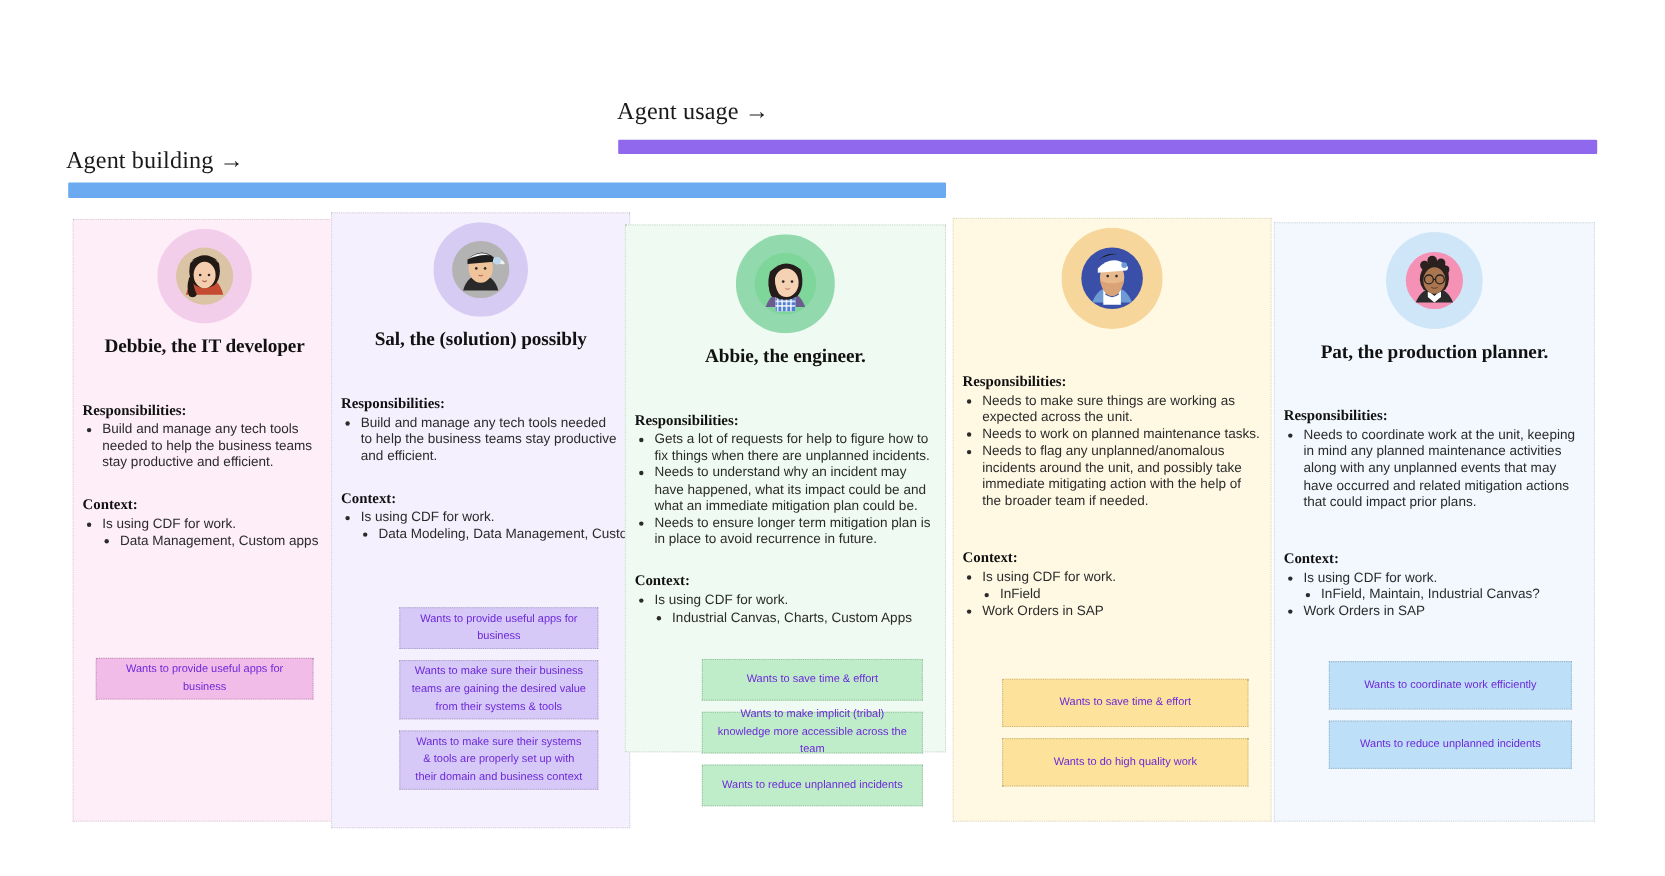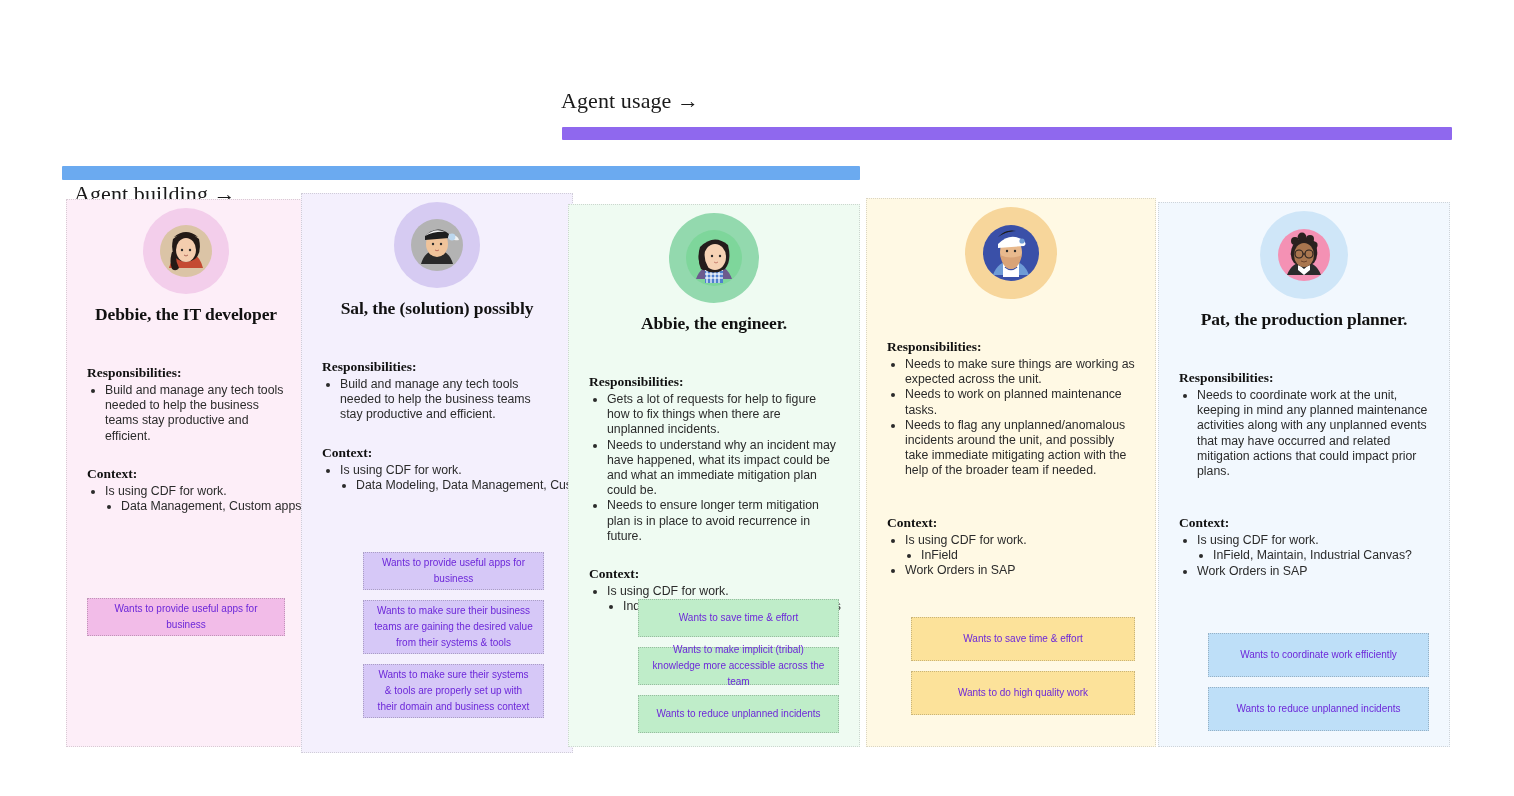--- a/index.html
+++ b/index.html
@@ -17,35 +17,35 @@
   .lane-label {
     position: absolute;
     font-family: Liberation Serif, serif;
     font-size: 22px;
     font-weight: 400;
     color: #1a1a1a;
     white-space: nowrap;
     letter-spacing: 0.1px;
   }
   #lane-usage-label  { left: 561px; top: 88px; }
-  #lane-building-label { left: 74px; top: 133px; margin-top: 48px; }
+  #lane-building-label { left: 60px; top: 133px; }
 
   .lane-bar { position: absolute; border-radius: 1px; }
   #lane-usage-bar    { left: 562px; top: 127px; width: 890px; height: 13px; background: #8F68EE; }
   #lane-building-bar { left: 62px;  top: 166px; width: 798px; height: 14px; background: #6BAAF0; }
 
   
   .card {
     position: absolute;
     border: 1px dotted rgba(0,0,0,0.14);
-    padding: 0 20px;
+    padding: 0 8px;
   }
   .card-debbie { left: 66px;   top: 199px; width: 240px; height: 548px; background: #FDEEF8; }
   .card-sal    { left: 301px;  top: 193px; width: 272px; height: 560px; background: #F4F0FD; }
-  .card-abbie  { left: 568px;  top: 204px; width: 292px; height: 543px; background: #EFFBF2; }
+  .card-abbie  { left: 568px;  top: 204px; width: 292px; height: 480px; background: #EFFBF2; }
   .card-frank  { left: 866px;  top: 198px; width: 290px; height: 549px; background: #FFF9E4; }
   .card-pat    { left: 1158px; top: 202px; width: 292px; height: 545px; background: #F2F8FE; }
 
   
   .avatar-wrap {
     display: flex;
     justify-content: center;
     margin-top: 8px;
   }
   .avatar { display: block; }
@@ -319,17 +319,17 @@
   <div class="section-head" style="margin-top:36px;">Context:</div>
   <ul class="bullets">
     <li>
       Is using CDF for work.<ul class="sub">
         <li>InField, Maintain, Industrial Canvas?</li>
       </ul>
     </li>
     <li>Work Orders in SAP</li>
   </ul>
 
-  <div class="notes" style="left:49px; right:20px; top:430px;">
+  <div class="notes" style="left:49px; right:20px; top:398px;">
     <div class="note note-blue h44">Wants to coordinate work efficiently</div>
     <div class="note note-blue h44">Wants to reduce unplanned incidents</div>
   </div>
 </div>
 
 </body></html>

